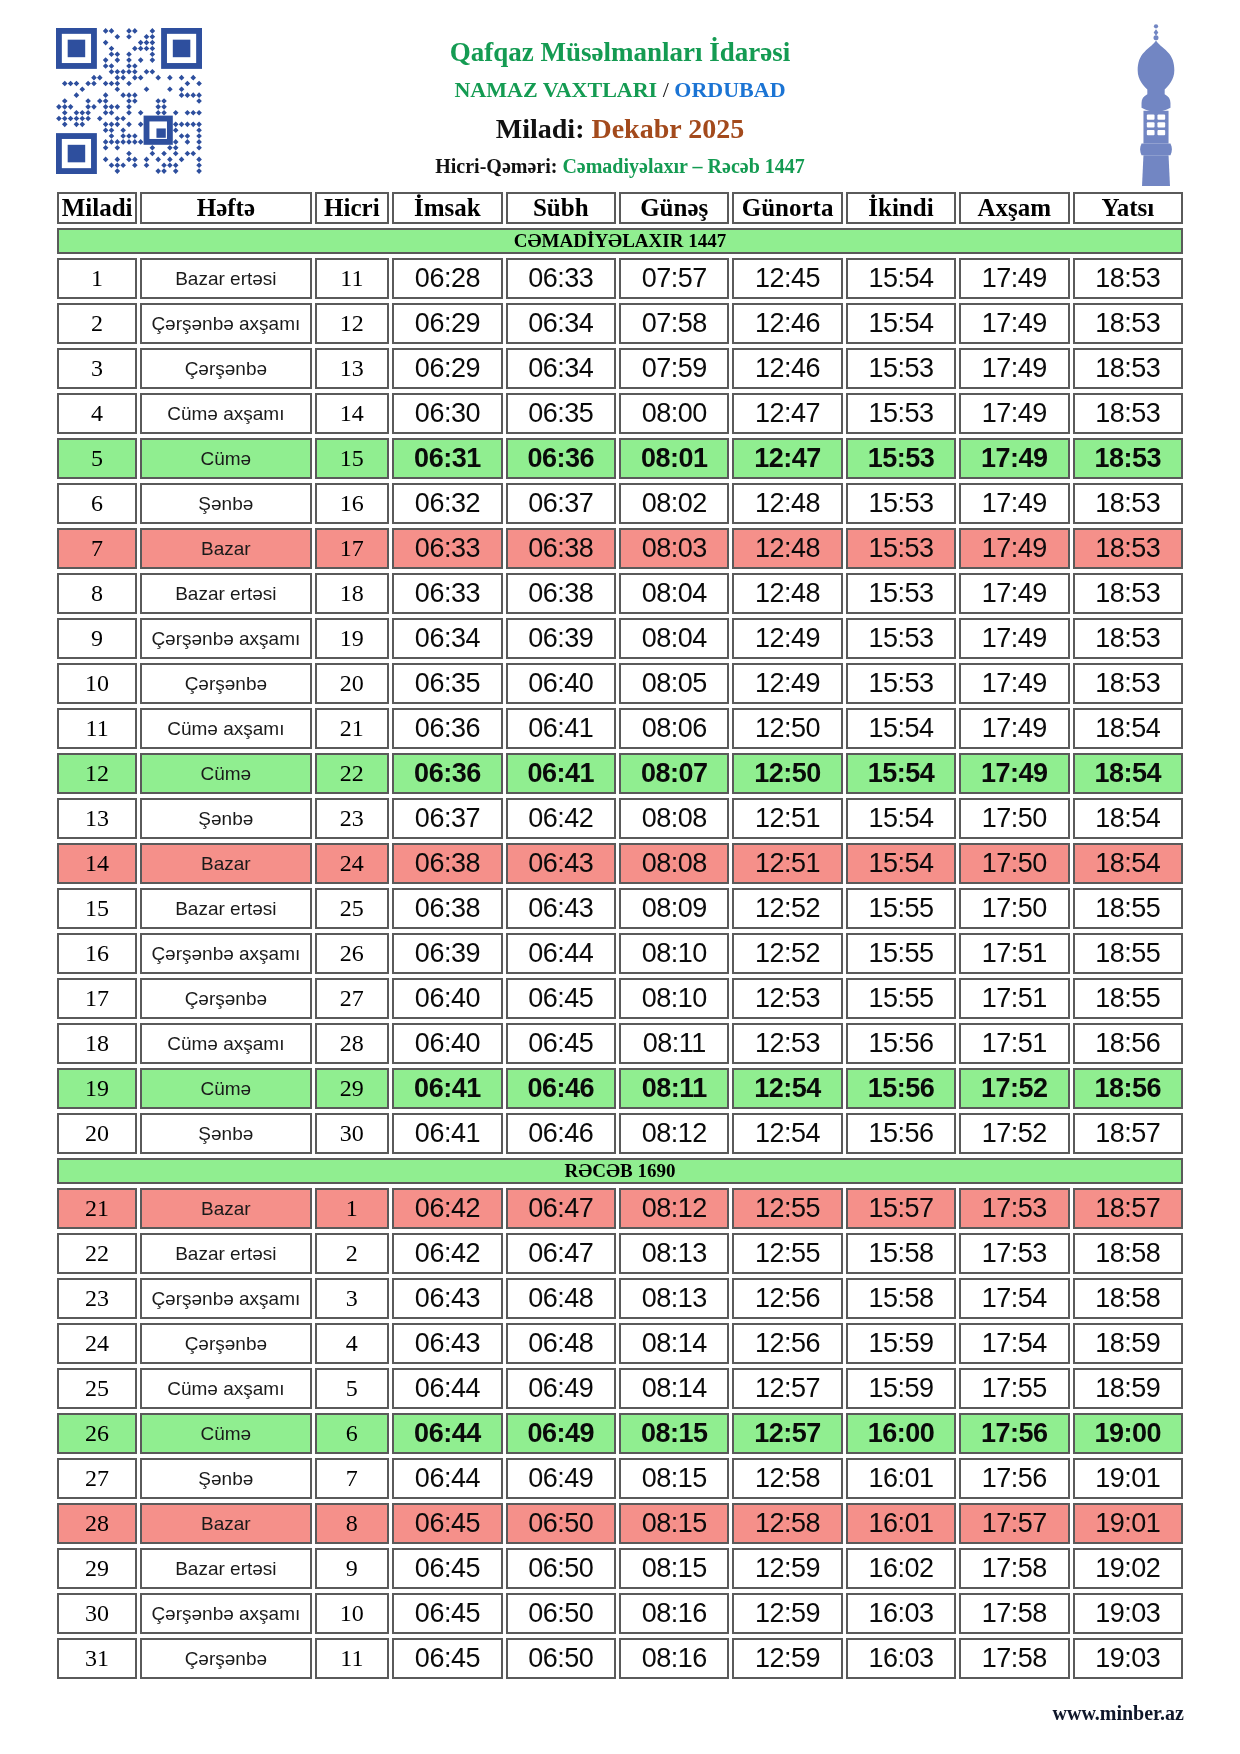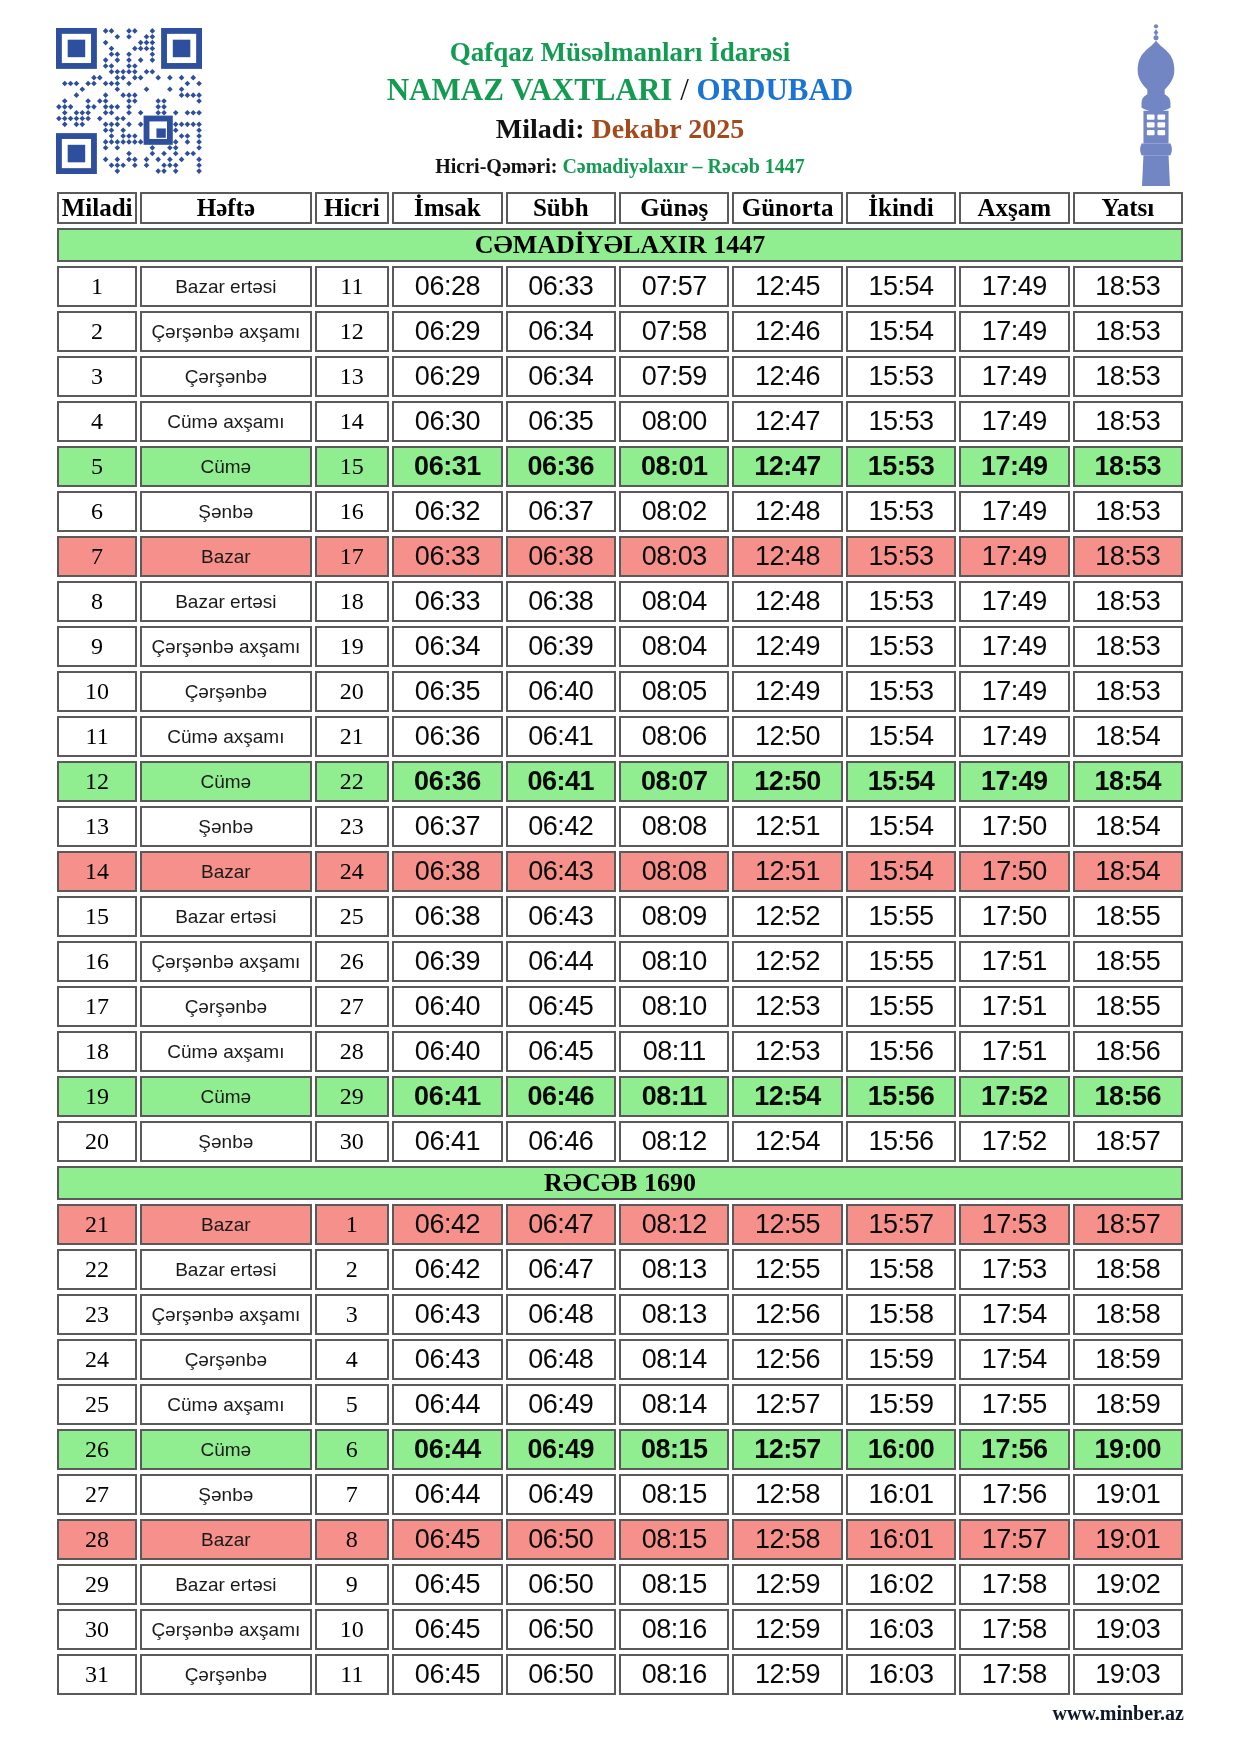--- a/index.html
+++ b/index.html
@@ -18,38 +18,38 @@
   .page{position:relative;width:1240px;height:1754px;background:#fff;overflow:hidden;border-radius:31px;}
 
   
   .doc-header{position:relative;height:188px;padding-top:34px;}
   .qr-box{position:absolute;left:56px;top:28px;width:146px;height:146px;}
   .qr-box svg{width:100%;height:100%;display:block;}
   .minaret-box{position:absolute;right:52px;top:22px;width:64px;height:164px;}
   .minaret-box svg{width:100%;height:100%;display:block;}
   .titles{width:640px;margin:0 auto;text-align:center;}
   .org-line{font-size:27px;font-weight:bold;color:var(--green-text);line-height:36px;}
-  .title-line{font-size:31px;font-weight:bold;line-height:40px;}
+  .title-line{font-size:22px;font-weight:bold;line-height:40px;}
   .title-line .t-main{color:var(--green-text);}
   .title-line .t-sep{color:#111;font-weight:normal;}
   .title-line .t-city{color:var(--blue-text);}
   .miladi-line{font-size:28px;font-weight:bold;line-height:37px;color:#111;}
   .miladi-line .val{color:var(--brown-text);}
   .hicri-line{font-size:20px;font-weight:bold;line-height:39px;color:#111;}
   .hicri-line .val{color:var(--green-text);}
 
   
   table.prayer{border-collapse:separate;border-spacing:3px 4px;table-layout:fixed;
     width:1132px;margin-left:54px;}
   table.prayer th, table.prayer td{border:2px solid var(--border-gray);text-align:center;
     vertical-align:middle;background:#fff;overflow:hidden;white-space:nowrap;}
   th{height:20px;font-family:"Liberation Serif","DejaVu Serif",serif;font-weight:bold;
     font-size:25px;color:#000;}
   tr.section-row td{height:24px;background:var(--row-green);
-    font-family:"Liberation Serif","DejaVu Serif",serif;font-weight:bold;font-size:26px;}
+    font-family:"Liberation Serif","DejaVu Serif",serif;font-weight:bold;font-size:19px;}
   tr.data-row td{height:41px;}
   td.c-num{font-family:"Liberation Serif","DejaVu Serif",serif;font-size:24px;}
   td.c-day{font-family:"Liberation Sans","DejaVu Sans",sans-serif;font-size:19px;color:#1a1a1a;margin-left:31px;}
   td.c-time{font-family:"Liberation Sans","DejaVu Sans",sans-serif;font-size:27px;
     letter-spacing:-.5px;color:#0a0a0a;}
   tr.friday td{background:var(--row-green);}
   tr.friday td.c-time{font-weight:bold;}
   tr.sunday td{background:var(--row-red);}
 
   

